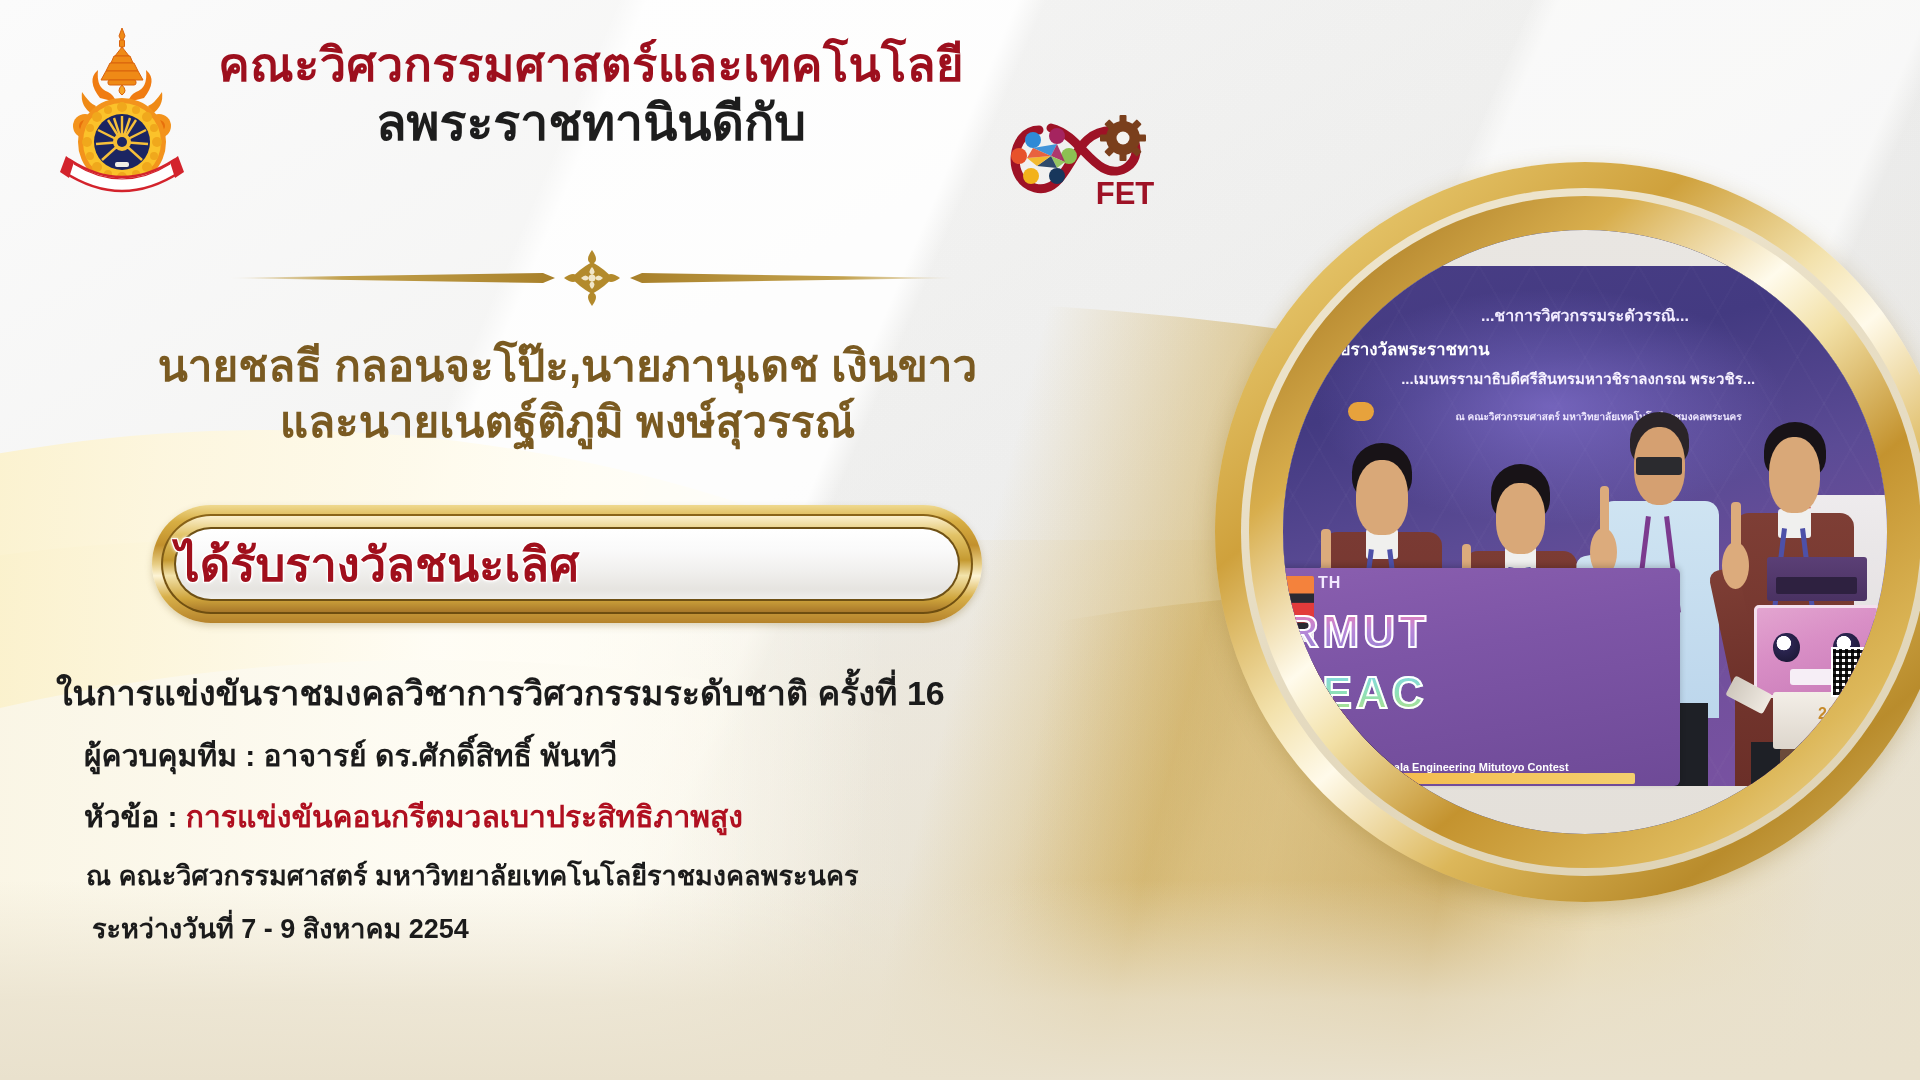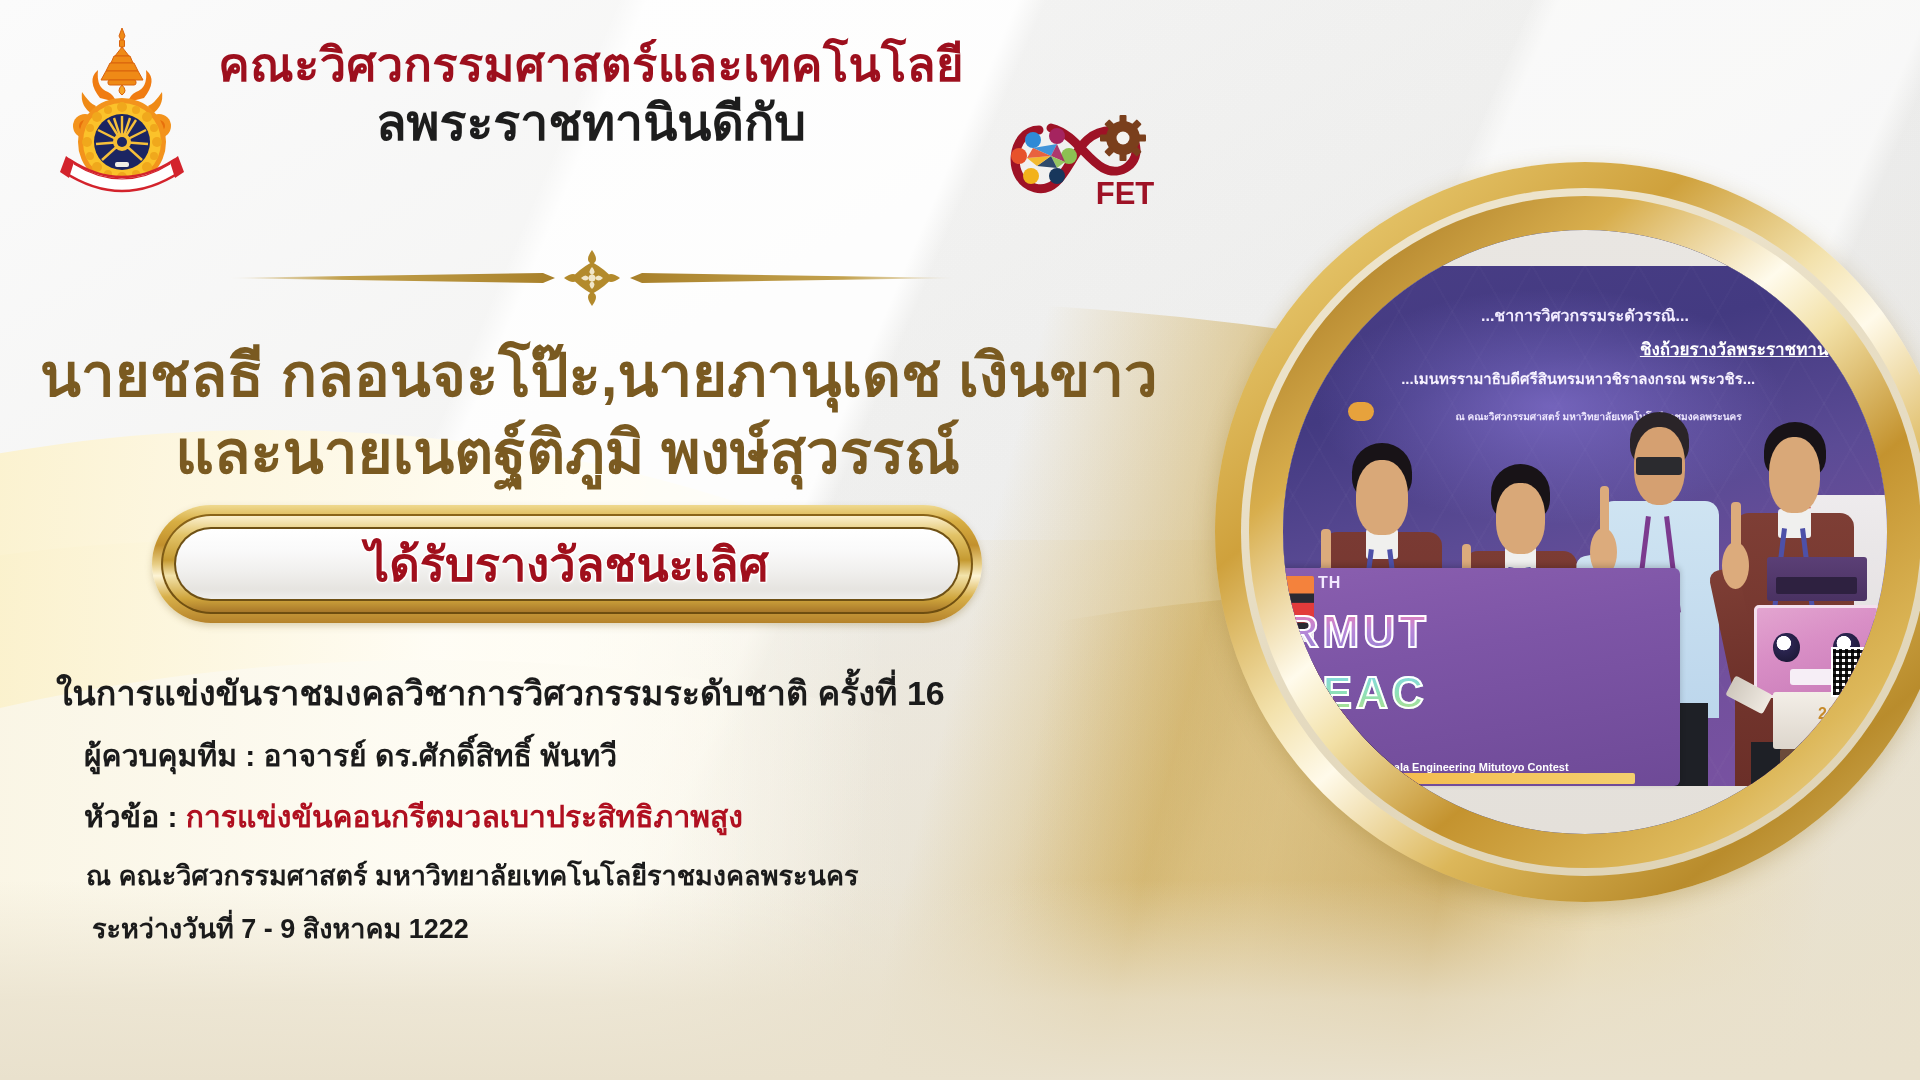--- a/index.html
+++ b/index.html
@@ -45,36 +45,36 @@
   .hdr1{font-size:47px;font-weight:bold;color:#9d0f1d;letter-spacing:.4px;
     line-height:1.06;white-space:nowrap;}
   .hdr2{font-size:50px;font-weight:bold;color:#1d1d1d;line-height:1.1;margin-top:6px;white-space:nowrap;}
   .fet{position:absolute;left:995px;top:106px;width:180px;height:105px;}
 
   
   .divider{position:absolute;left:225px;top:248px;width:735px;height:60px;}
 
   
   .names{position:absolute;left:40px;top:338px;width:1055px;text-align:center;}
-  .names div{font-size:60px;font-weight:bold;color:#7a5a21;line-height:1.28;white-space:nowrap;}
+  .names div{font-size:44px;font-weight:bold;color:#7a5a21;line-height:1.28;white-space:nowrap;}
 
   
   .pill-wrap{position:absolute;left:152px;top:505px;width:830px;height:118px;}
   .pill-outer{position:absolute;inset:0;border-radius:60px;
     background:linear-gradient(180deg,#efd98f 0%,#d7ae43 14%,#c2902c 34%,#e7cd84 50%,#fdf4d6 60%,#d8b04a 78%,#b5822a 100%);
     box-shadow:0 3px 7px rgba(120,90,20,.25);}
   .pill-mid{position:absolute;inset:9px;border-radius:54px;
     background:linear-gradient(180deg,#8a6418 0%,#6d4d10 100%);}
   .pill-gold2{position:absolute;inset:11px;border-radius:52px;
     background:linear-gradient(180deg,#fbf0ce 0%,#e2c367 20%,#c59a31 46%,#f3e3ab 62%,#cfa53c 86%,#a8782a 100%);}
   .pill-inner-line{position:absolute;inset:22px;border-radius:44px;
     background:#6e5014;}
   .pill-face{position:absolute;inset:24px;border-radius:42px;
     background:linear-gradient(180deg,#ffffff 0%,#fafafa 30%,#f0efed 62%,#e6e4e0 86%,#efeeec 100%);
-    display:flex;align-items:center;justify-content:center;}
+    display:flex;align-items:center;justify-content:flex-start;}
   .pill-text{font-size:47px;font-weight:bold;color:#a00f1c;
     text-shadow:0 0 4px #fff,0 0 4px #fff,1px 1px 0 #fff,-1px -1px 0 #fff,1px -1px 0 #fff,-1px 1px 0 #fff;}
 
   
   .details{position:absolute;left:56px;top:676px;width:1110px;}
   .d-line{color:#1b1b1b;line-height:1.0;white-space:nowrap;}
   .d1{font-size:34px;font-weight:bold;margin-bottom:31px;padding-left:0px;}
   .d2{font-size:30px;font-weight:bold;margin-bottom:31px;padding-left:28px;}
   .d2 .red{color:#b01020;}
   .d3{font-size:30px;font-weight:bold;margin-bottom:31px;padding-left:28px;}
@@ -98,22 +98,22 @@
   .pb-board{position:absolute;left:-6%;top:6%;width:112%;height:86%;
     background:linear-gradient(165deg,#4a3e86 0%,#433a81 25%,#5b4b95 48%,#6f4f9b 68%,#7a52a2 100%);}
   .pb-hex{position:absolute;inset:0;opacity:.22;
     background:
       repeating-linear-gradient(60deg,rgba(255,255,255,.10) 0 2px,rgba(255,255,255,0) 2px 46px),
       repeating-linear-gradient(-60deg,rgba(255,255,255,.10) 0 2px,rgba(255,255,255,0) 2px 46px);}
   .pb-glow{position:absolute;left:10%;top:4%;width:70%;height:46%;border-radius:50%;
     background:radial-gradient(ellipse at center,rgba(150,130,230,.55) 0%,rgba(90,70,170,0) 70%);}
   .pb-t1{position:absolute;left:8%;top:7.0%;width:84%;text-align:center;
     font-size:16px;font-weight:bold;color:#f2ecff;white-space:nowrap;overflow:hidden;}
-  .pb-t2{position:absolute;left:8%;top:13.2%;width:78%;text-align:right;
-    font-size:17px;font-weight:bold;color:#ffffff;white-space:nowrap;overflow:hidden;text-decoration:underline;}
+  .pb-t2{position:absolute;left:8%;top:13.2%;width:78%;text-align:left;
+    font-size:17px;font-weight:bold;color:#ffffff;white-space:nowrap;overflow:hidden;}
   .pb-t3{position:absolute;left:4%;top:19.4%;width:90%;text-align:center;
     font-size:15px;font-weight:bold;color:#f7f2ff;white-space:nowrap;overflow:hidden;}
   .pb-t4{position:absolute;left:14%;top:27.5%;width:76%;text-align:center;
     font-size:10px;font-weight:bold;color:#efe8ff;white-space:nowrap;overflow:hidden;}
   .pb-date{position:absolute;left:3%;top:27.0%;font-size:10px;font-weight:bold;color:#ffe9a8;white-space:nowrap;}
   .pb-dot{position:absolute;left:15%;top:26.2%;width:26px;height:19px;border-radius:10px;background:#e7a23c;}
 
   
   .per{position:absolute;bottom:0;}
   .head{position:absolute;border-radius:46% 46% 44% 44%;background:#d9a878;}
@@ -366,21 +366,21 @@
     <div class="pill-face">
       <span class="pill-text">ได้รับรางวัลชนะเลิศ</span>
     </div>
   </div>
 
   <div class="details">
     <div class="d-line d1">ในการแข่งขันราชมงคลวิชาการวิศวกรรมระดับชาติ ครั้งที่ 16</div>
     <div class="d-line d3">ผู้ควบคุมทีม : อาจารย์ ดร.ศักดิ์สิทธิ์ พันทวี</div>
     <div class="d-line d2"><span>หัวข้อ : </span><span class="red">การแข่งขันคอนกรีตมวลเบาประสิทธิภาพสูง</span></div>
     <div class="d-line d4">ณ คณะวิศวกรรมศาสตร์ มหาวิทยาลัยเทคโนโลยีราชมงคลพระนคร</div>
-    <div class="d-line d5">ระหว่างวันที่ 7 - 9 สิงหาคม 1222</div>
+    <div class="d-line d5">ระหว่างวันที่ 7 - 9 สิงหาคม 2254</div>
   </div>
 
   <div class="photo-wrap">
     <div class="ring-out"></div>
     <div class="ring-gap"></div>
     <div class="ring-in"></div>
 
     <div class="photo">
       <div class="pb-wall"></div>
       <div class="pb-board">

